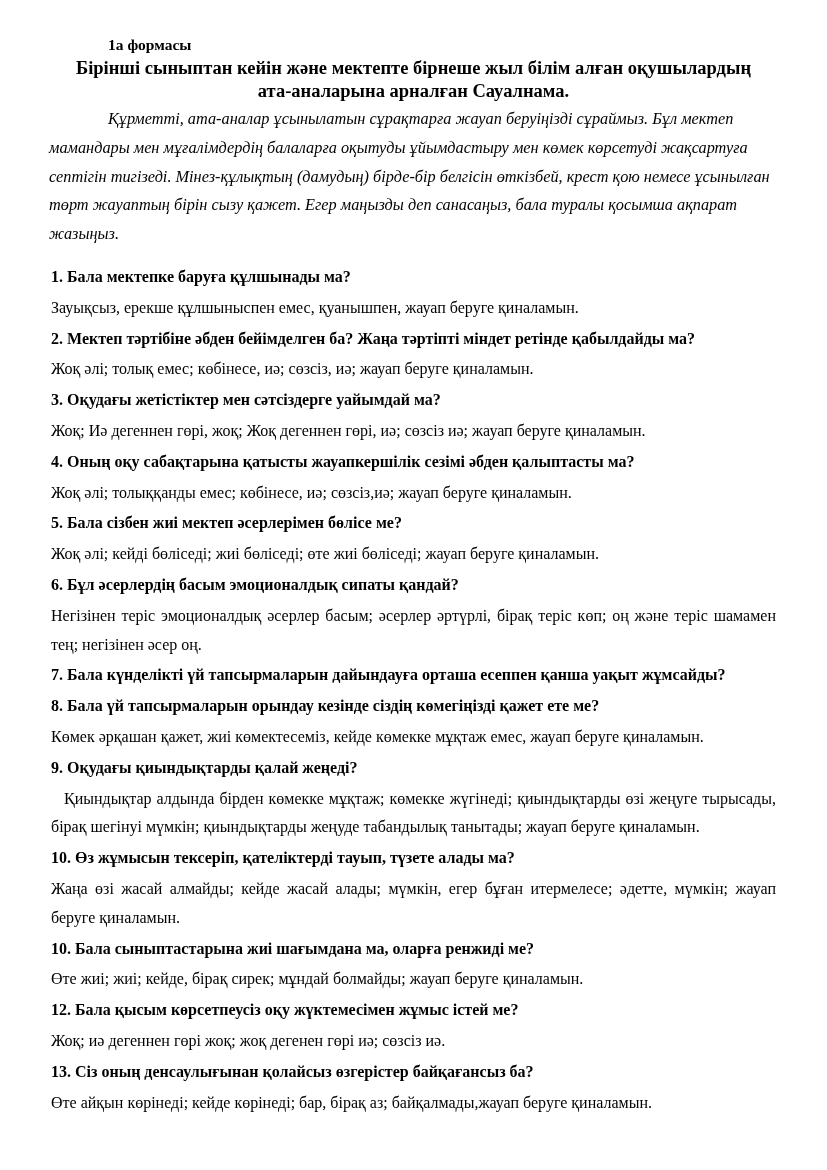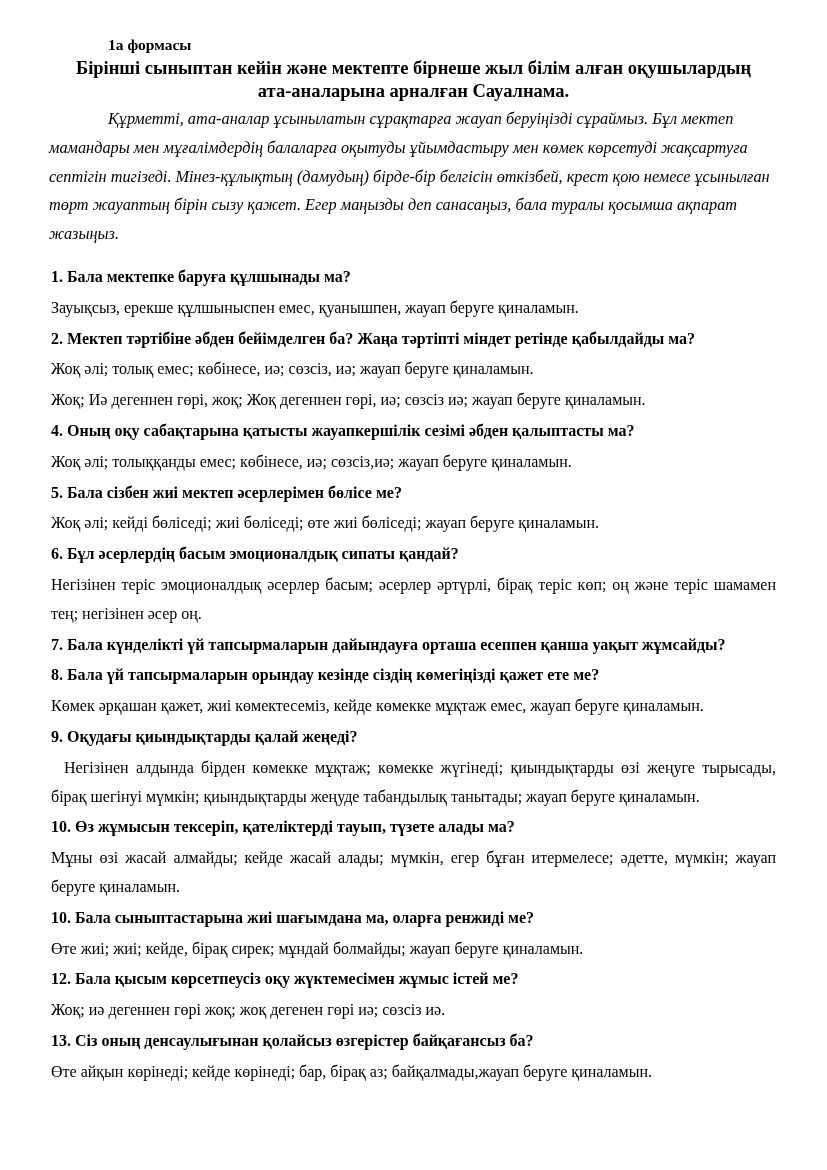--- a/index.html
+++ b/index.html
@@ -64,41 +64,42 @@
 
   <p class="intro">Құрметті, ата-аналар ұсынылатын сұрақтарға жауап беруіңізді сұраймыз. Бұл мектеп мамандары мен мұғалімдердің балаларға оқытуды ұйымдастыру мен көмек көрсетуді жақсартуға септігін тигізеді. Мінез-құлықтың (дамудың) бірде-бір белгісін өткізбей, крест қою немесе ұсынылған төрт жауаптың бірін сызу қажет. Егер маңызды деп санасаңыз, бала туралы қосымша ақпарат жазыңыз.</p>
 
   <div>
     <p class="question">1. Бала мектепке баруға құлшынады ма?</p>
     <p class="answer">Зауықсыз, ерекше құлшыныспен емес, қуанышпен, жауап беруге қиналамын.</p>
 
     <p class="question">2. Мектеп тәртібіне әбден бейімделген ба? Жаңа тәртіпті міндет ретінде қабылдайды ма?</p>
     <p class="answer">Жоқ әлі; толық емес; көбінесе, иә; сөзсіз, иә; жауап беруге қиналамын.</p>
 
+    <p class="question">3. Оқудағы жетістіктер мен сәтсіздерге уайымдай ма?</p>
     <p class="answer">Жоқ; Иә дегеннен гөрі, жоқ; Жоқ дегеннен гөрі, иә; сөзсіз иә; жауап беруге қиналамын.</p>
 
     <p class="question">4. Оның оқу сабақтарына қатысты жауапкершілік сезімі әбден қалыптасты ма?</p>
     <p class="answer">Жоқ әлі; толыққанды емес; көбінесе, иә; сөзсіз,иә; жауап беруге қиналамын.</p>
 
     <p class="question">5. Бала сізбен жиі мектеп әсерлерімен бөлісе ме?</p>
     <p class="answer">Жоқ әлі; кейді бөліседі; жиі бөліседі; өте жиі бөліседі; жауап беруге қиналамын.</p>
 
     <p class="question">6. Бұл әсерлердің басым эмоционалдық сипаты қандай?</p>
     <p class="answer">Негізінен теріс эмоционалдық әсерлер басым; әсерлер әртүрлі, бірақ теріс көп; оң және теріс шамамен тең; негізінен әсер оң.</p>
 
     <p class="question">7. Бала күнделікті үй тапсырмаларын дайындауға орташа есеппен қанша уақыт жұмсайды?</p>
 
     <p class="question">8. Бала үй тапсырмаларын орындау кезінде сіздің көмегіңізді қажет ете ме?</p>
     <p class="answer">Көмек әрқашан қажет, жиі көмектесеміз, кейде көмекке мұқтаж емес, жауап беруге қиналамын.</p>
 
     <p class="question">9. Оқудағы қиындықтарды қалай жеңеді?</p>
-    <p class="answer answer-indent">Негізінен алдында бірден көмекке мұқтаж; көмекке жүгінеді; қиындықтарды өзі жеңуге тырысады, бірақ шегінуі мүмкін; қиындықтарды жеңуде табандылық танытады; жауап беруге қиналамын.</p>
+    <p class="answer answer-indent">Қиындықтар алдында бірден көмекке мұқтаж; көмекке жүгінеді; қиындықтарды өзі жеңуге тырысады, бірақ шегінуі мүмкін; қиындықтарды жеңуде табандылық танытады; жауап беруге қиналамын.</p>
 
     <p class="question">10. Өз жұмысын тексеріп, қателіктерді тауып, түзете алады ма?</p>
-    <p class="answer">Мұны өзі жасай алмайды; кейде жасай алады; мүмкін, егер бұған итермелесе; әдетте, мүмкін; жауап беруге қиналамын.</p>
+    <p class="answer">Жаңа өзі жасай алмайды; кейде жасай алады; мүмкін, егер бұған итермелесе; әдетте, мүмкін; жауап беруге қиналамын.</p>
 
     <p class="question">10. Бала сыныптастарына жиі шағымдана ма, оларға ренжиді ме?</p>
     <p class="answer">Өте жиі; жиі; кейде, бірақ сирек; мұндай болмайды; жауап беруге қиналамын.</p>
 
     <p class="question">12. Бала қысым көрсетпеусіз оқу жүктемесімен жұмыс істей ме?</p>
     <p class="answer">Жоқ; иә дегеннен гөрі жоқ; жоқ дегенен гөрі иә; сөзсіз иә.</p>
 
     <p class="question">13. Сіз оның денсаулығынан қолайсыз өзгерістер байқағансыз ба?</p>
     <p class="answer">Өте айқын көрінеді; кейде көрінеді; бар, бірақ аз; байқалмады,жауап беруге қиналамын.</p>
   </div>

